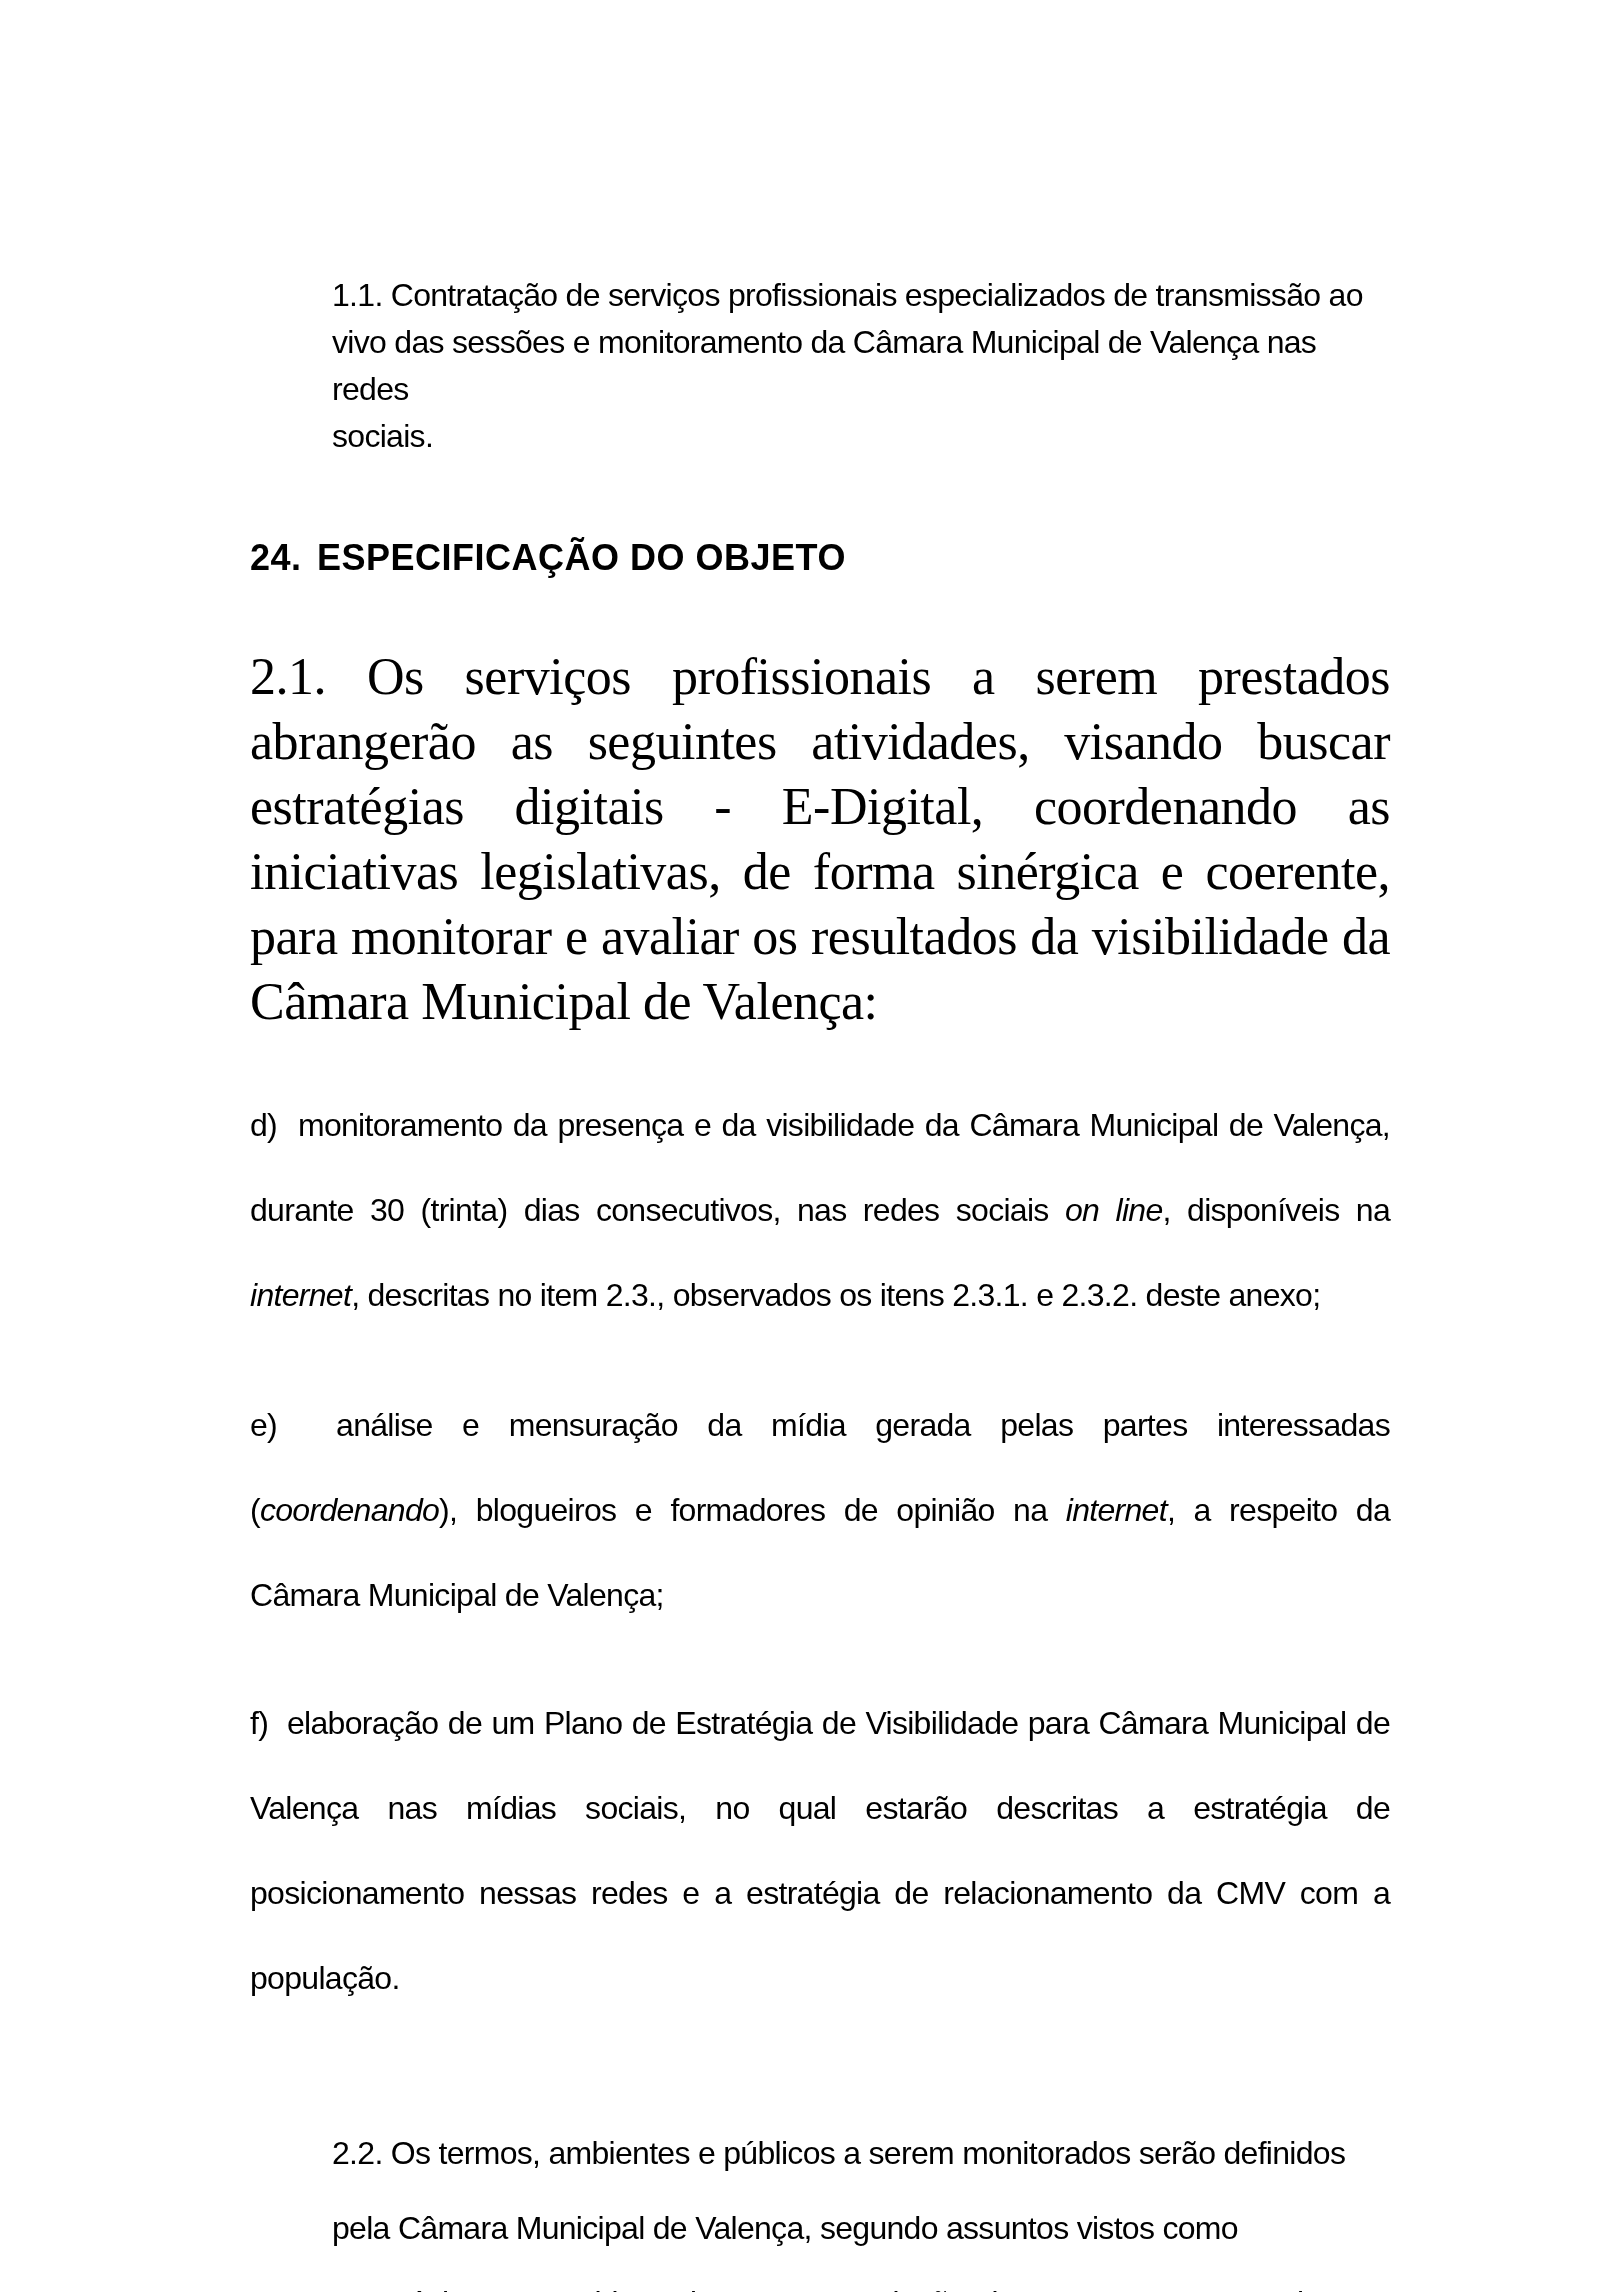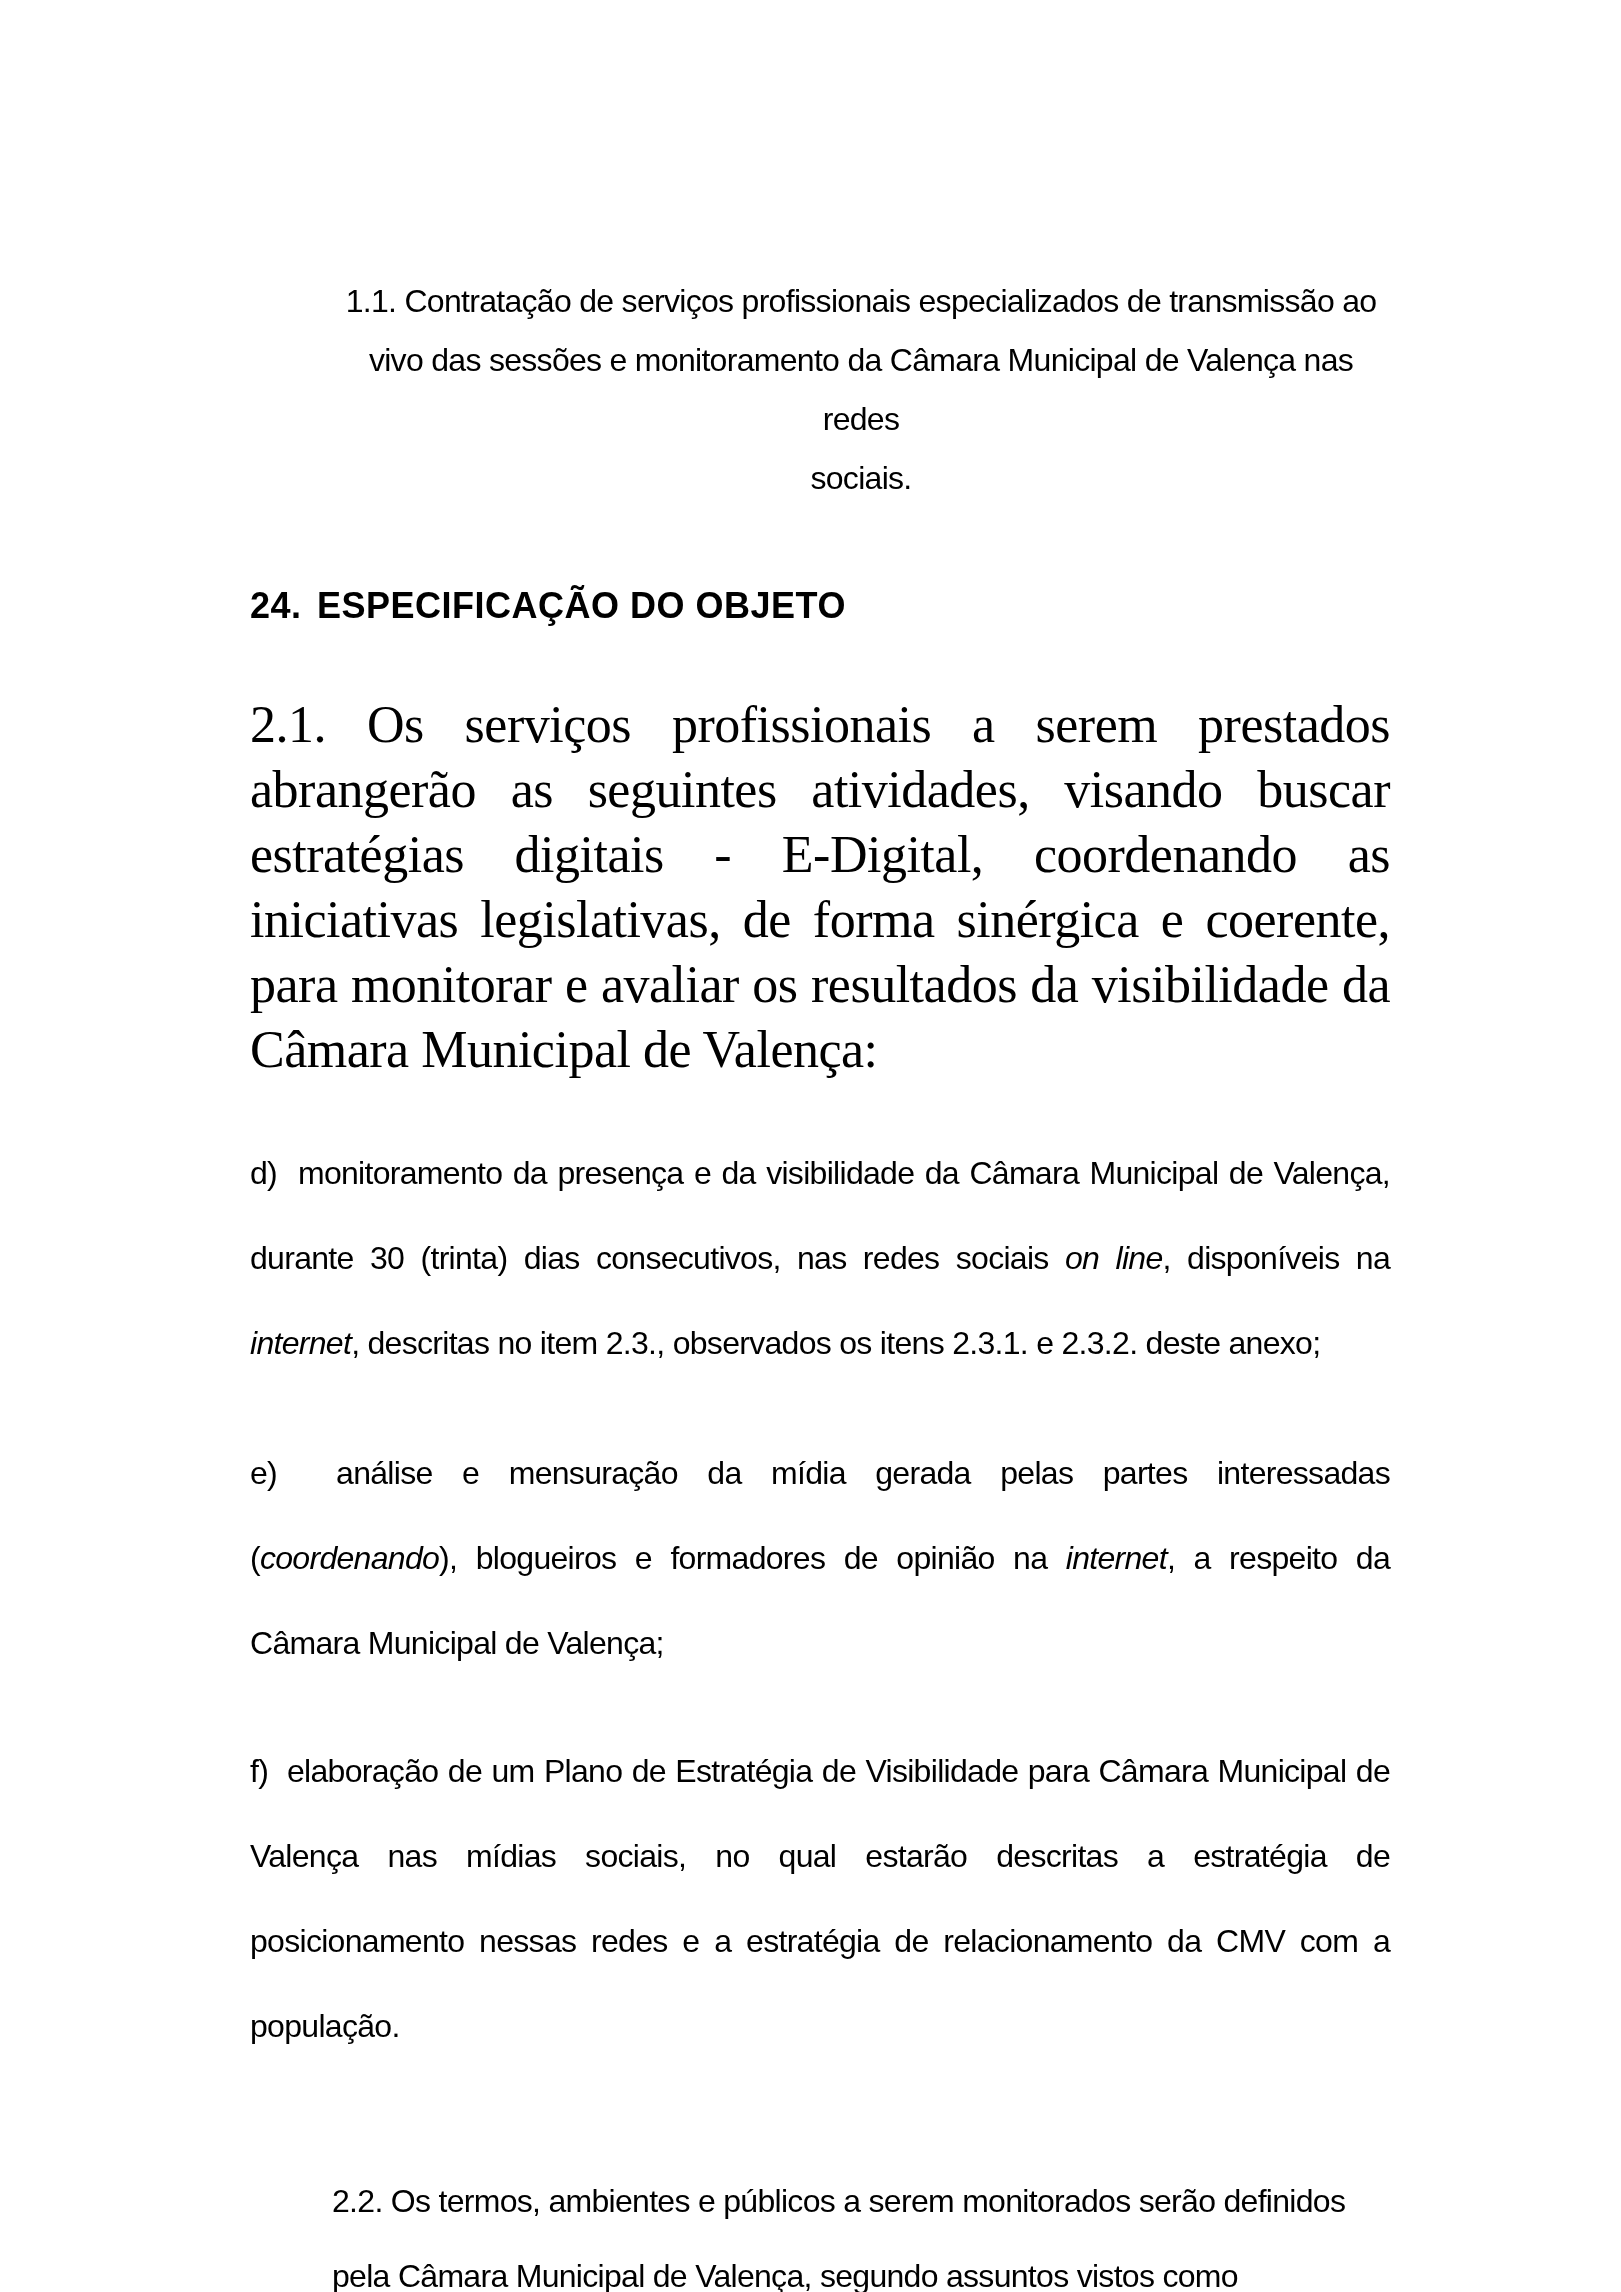--- a/index.html
+++ b/index.html
@@ -43,22 +43,21 @@
   .ragged {
     text-align: left;
   }
   .lines {
     white-space: pre-line; 
   }
   .indent {
     margin-left: 82px;
   }
   .p11 {
-    line-height: 59px;
-    text-align: center;
+    line-height: 47px;
   }
   .heading {
     margin: 76px 0 0 0;
     font-family: "Liberation Sans", "DejaVu Sans", sans-serif;
     font-weight: bold;
     font-size: 36px;
     letter-spacing: 0.5px;
     line-height: 43px;
     color: #000000;
   }

